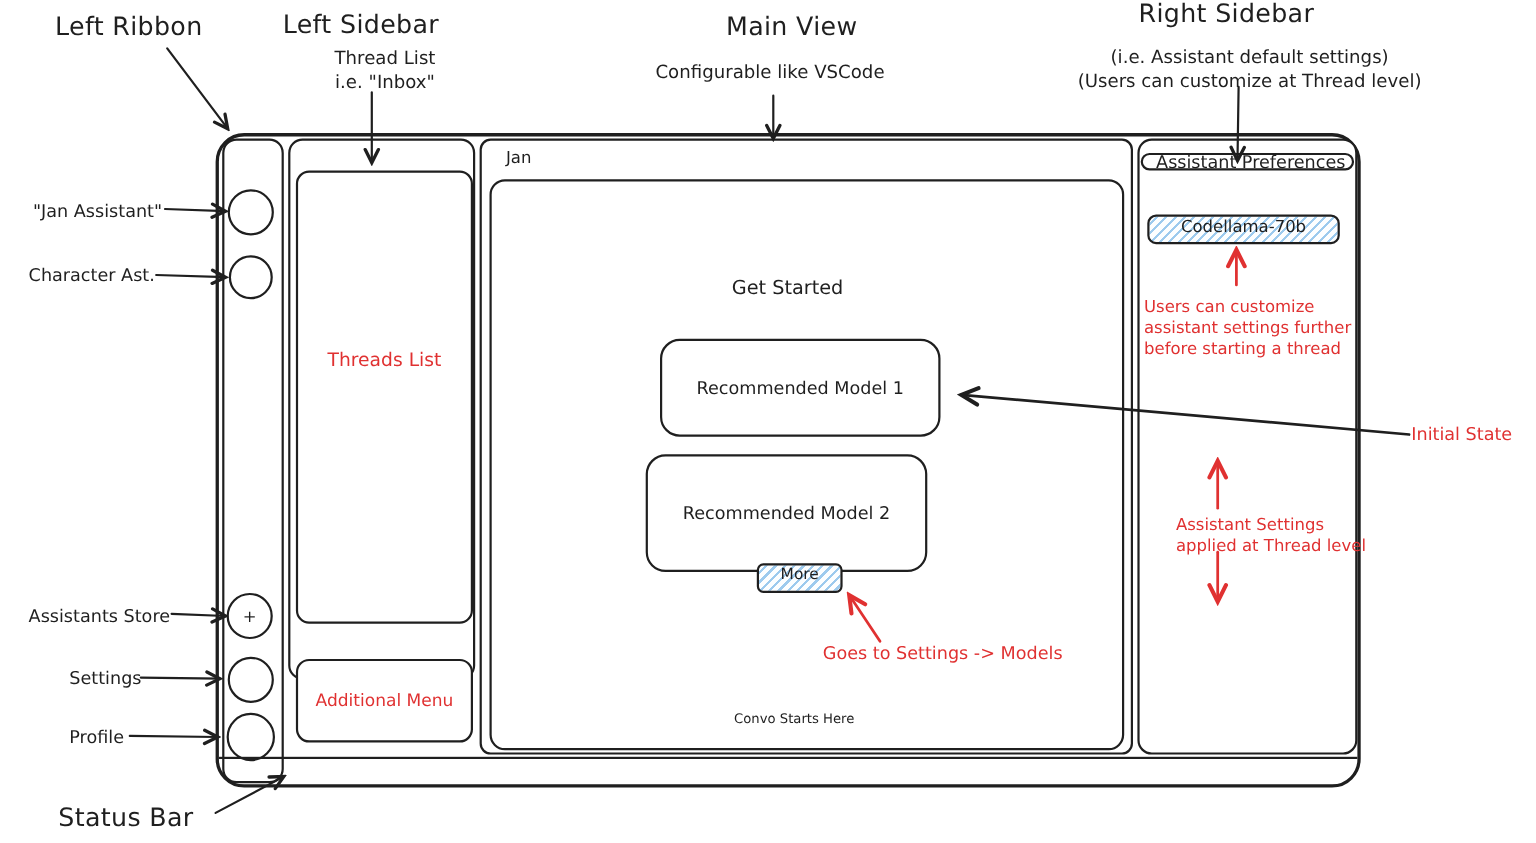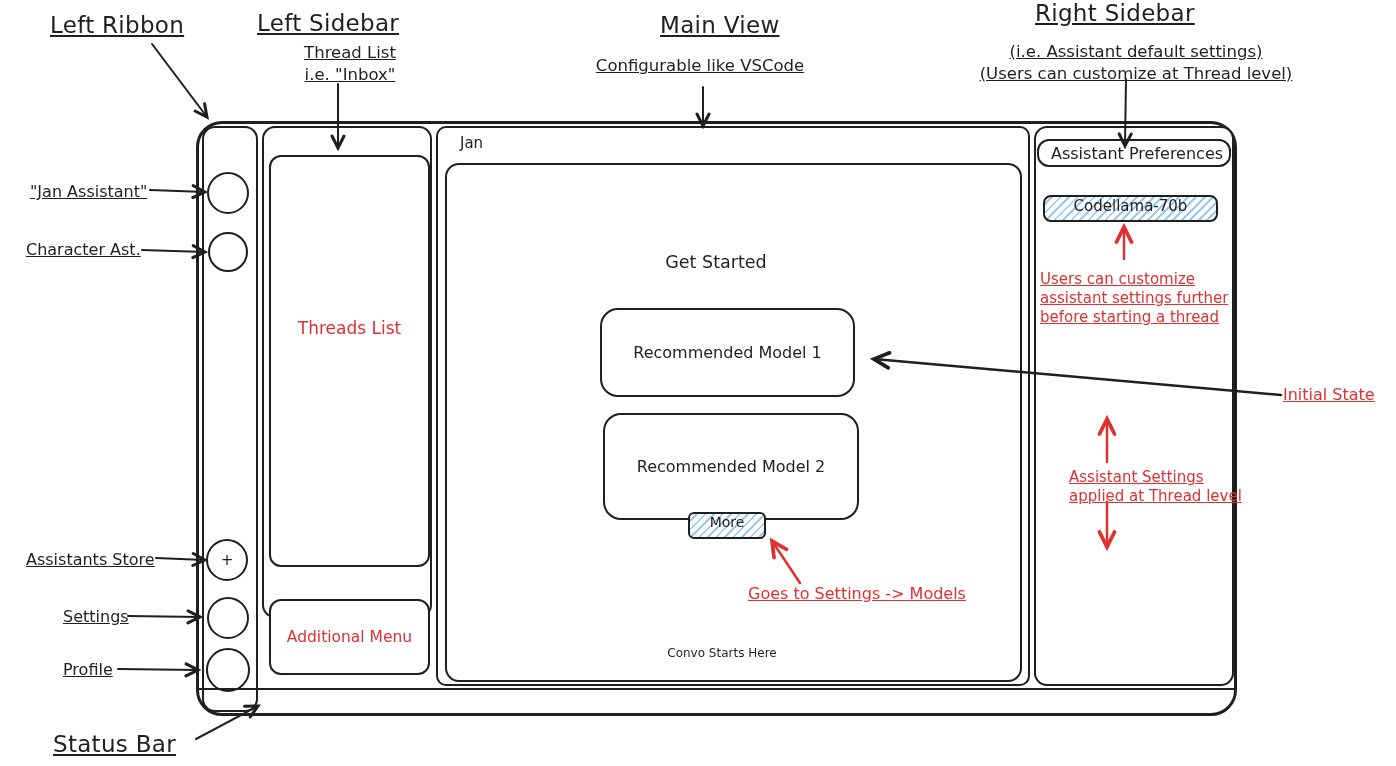--- a/index.html
+++ b/index.html
@@ -1,21 +1,21 @@
 <!DOCTYPE html>
 <html><head>
 <meta charset="utf-8">
 <style>
   html,body{margin:0;padding:0;background:#ffffff;}
   .canvas{
     position:relative;width:1396px;height:766px;overflow:hidden;background:#ffffff;
     font-family:"DejaVu Sans", sans-serif;color:#1f1f1f;
   }
   .abs{position:absolute;}
-  .ann{position:absolute;color:#1f1f1f;font-size:16px;white-space:nowrap;text-decoration:underline;}
+  .ann{position:absolute;color:#1f1f1f;font-size:16px;white-space:nowrap;}
   .ann.title{font-size:23px;letter-spacing:0.3px;}
   .ann.note{white-space:normal;text-align:center;font-size:16.5px;line-height:22px;}
   .red{color:#e03131;}
   .box{position:absolute;border:2px solid #1f1f1f;background:#ffffff;box-sizing:border-box;}
   .window{border-width:3px;border-radius:26px;}
   .panel{border-radius:13px;}
   .circle{border-radius:50%;display:flex;align-items:center;justify-content:center;font-size:15px;}
   .card{border-radius:18px;display:flex;align-items:center;justify-content:center;font-size:16px;margin-top:13px;}
   .chip{border-radius:8px;display:flex;align-items:flex-start;justify-content:center;font-size:15px;
     background-color:#fcfeff;
@@ -77,32 +77,32 @@
       </div>
     </div>
 
     <div class="box" style="left:237px;top:2px;width:594px;height:560px;border-radius:10px">
       <div class="abs" style="left:22px;top:6px;font-size:15px">Jan</div>
       <div class="box" style="left:7px;top:35px;width:577px;height:519px;border-radius:14px">
         <div class="ctr" style="left:119px;top:87px;width:300px;font-size:17.5px">Get Started</div>
         <div class="box card" style="left:153px;top:130px;width:255px;height:89px">
           <span>Recommended Model 1</span>
         </div>
-        <div class="box card" style="left:156px;top:235px;width:256px;height:107px">
+        <div class="box card" style="left:140px;top:235px;width:256px;height:107px">
           <span>Recommended Model 2</span>
         </div>
         <div class="box chip" style="left:241px;top:347px;width:78px;height:27px;border-radius:6px;font-size:14px">
           <span>More</span>
         </div>
         <div class="ctr" style="left:125px;top:481px;width:300px;font-size:12px">Convo Starts Here</div>
       </div>
     </div>
 
     <div class="box panel" style="left:835px;top:2px;width:200px;height:560px">
-      <div class="box" style="left:1px;top:11px;width:194px;height:28px;border-radius:12px;display:flex;align-items:center;padding-left:12px">
+      <div class="box" style="left:1px;top:11px;width:194px;height:16px;border-radius:12px;display:flex;align-items:center;padding-left:12px">
         <span style="font-size:16px">Assistant Preferences</span>
       </div>
       <div class="box chip" style="left:7px;top:67px;width:175px;height:27px">
         <span>Codellama-70b</span>
       </div>
     </div>
 
     <div class="statusline" style="left:0;top:564px;width:1035px"></div>
     <div class="abs" style="left:0;top:566px;width:1035px;height:23px"></div>
   </div>

